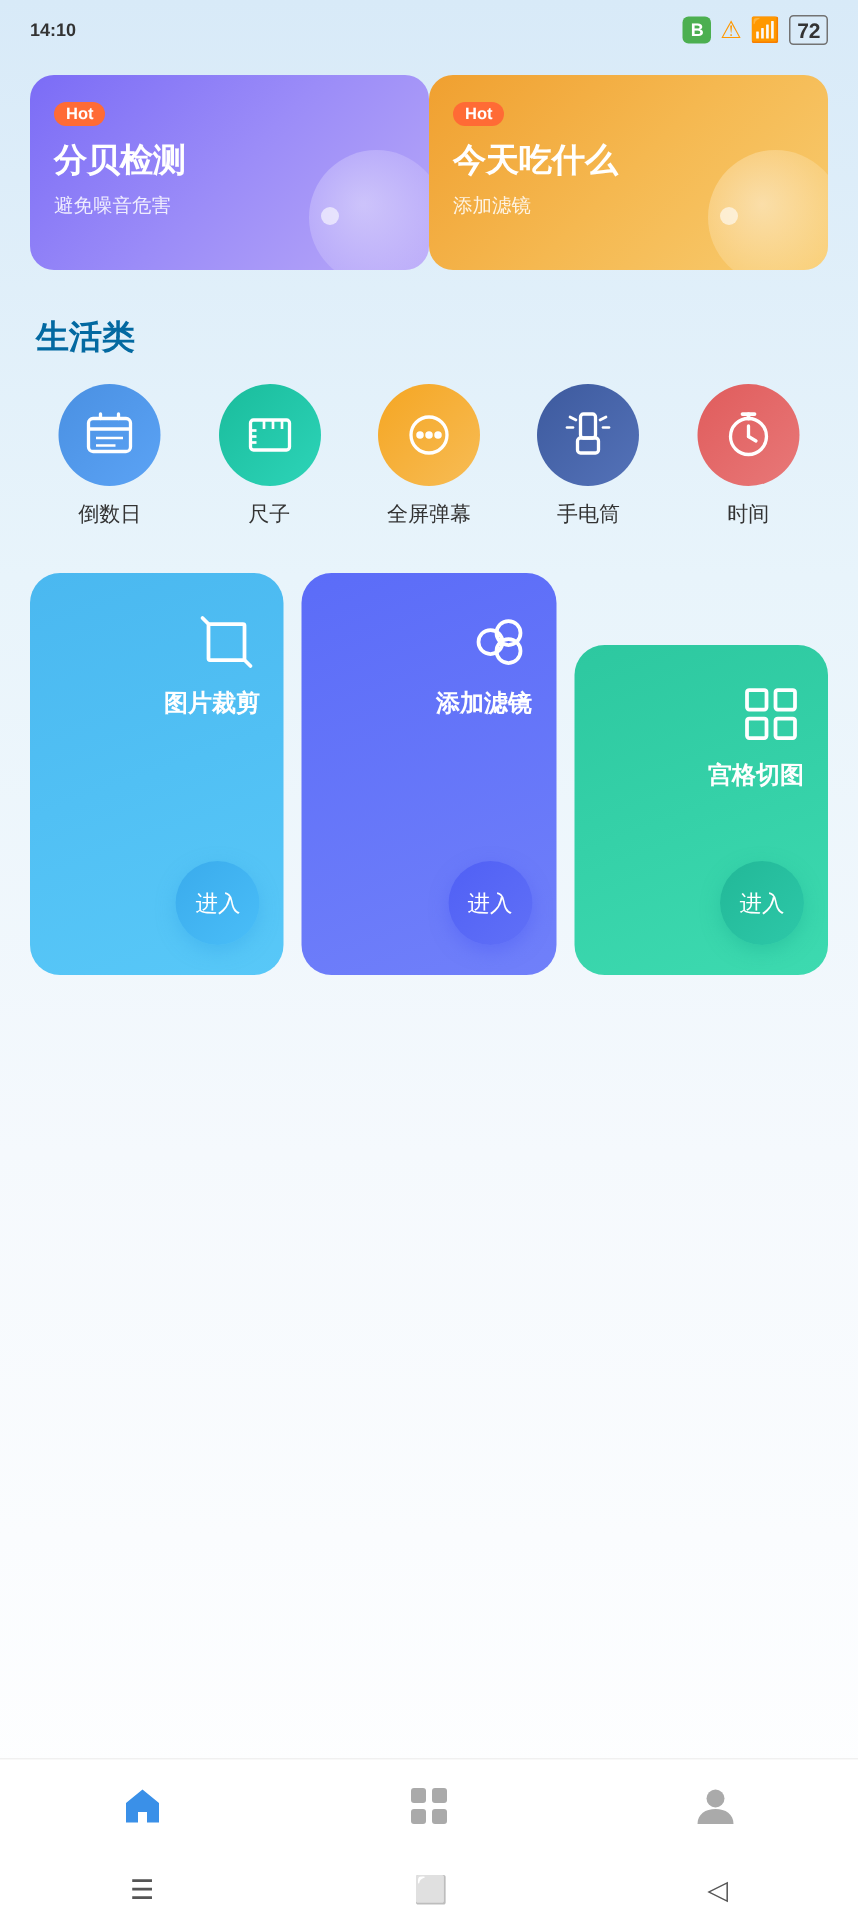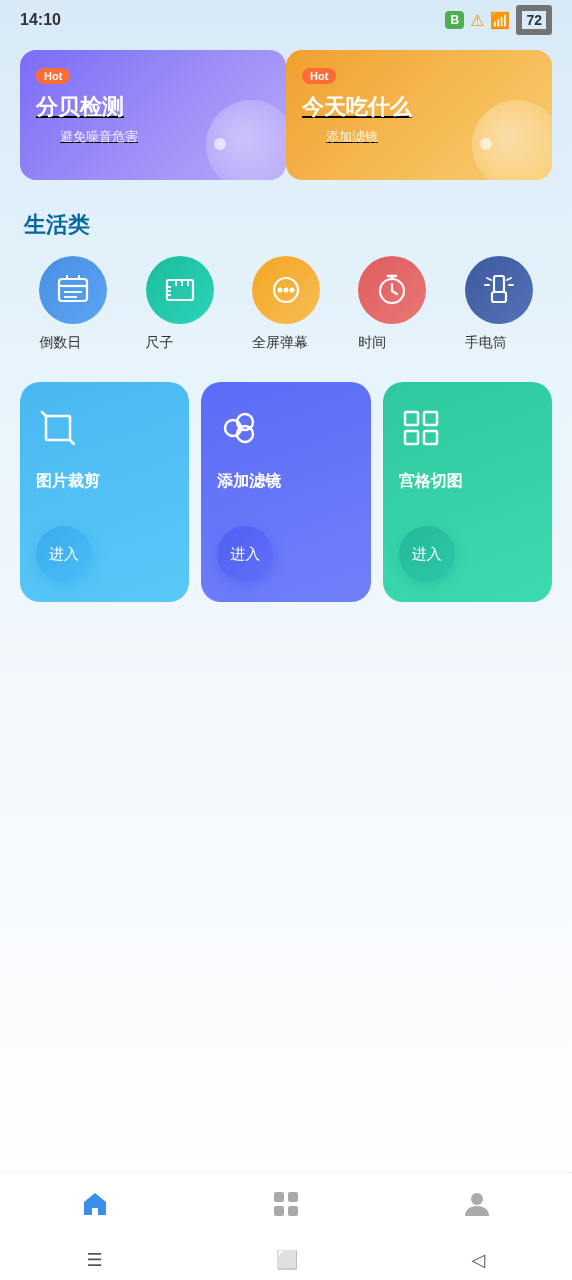--- a/index.html
+++ b/index.html
@@ -14,36 +14,35 @@
 
     
     .status-bar {
       display: flex;
       justify-content: space-between;
       align-items: center;
       padding: 8px 20px;
       height: 40px;
     }
     .status-time {
-      font-size: 16px;
+      font-size: 12px;
       font-weight: 600;
       color: #333;
     }
     .status-icons {
       display: flex;
       align-items: center;
       gap: 6px;
     }
 
     
     .banner-section {
       display: flex;
       gap: 0;
       padding: 10px 20px 20px 20px;
-      text-decoration: underline;
     }
     .banner-card {
       flex: 1;
       border-radius: 16px;
       padding: 16px;
       height: 130px;
       position: relative;
       overflow: hidden;
       cursor: pointer;
     }
@@ -65,21 +64,20 @@
     }
     .banner-title {
       font-size: 22px;
       font-weight: 700;
       color: white;
       margin-bottom: 6px;
     }
     .banner-subtitle {
       font-size: 13px;
       color: rgba(255,255,255,0.85);
-      margin-left: 24px;
     }
     .banner-orb {
       position: absolute;
       right: -10px;
       bottom: -10px;
       width: 90px;
       height: 90px;
       border-radius: 50%;
       opacity: 0.5;
     }
@@ -109,20 +107,21 @@
 
     
     .icons-row {
       display: flex;
       justify-content: space-around;
       padding: 0 20px 30px 20px;
     }
     .icon-item {
       display: flex;
       flex-direction: column;
+      align-items: center;
       gap: 10px;
       cursor: pointer;
     }
     .icon-circle {
       width: 68px;
       height: 68px;
       border-radius: 50%;
       display: flex;
       align-items: center;
       justify-content: center;
@@ -144,29 +143,29 @@
       display: flex;
       gap: 12px;
       padding: 0 20px 30px 20px;
     }
     .feature-card {
       flex: 1;
       border-radius: 20px;
       padding: 24px 16px 20px 16px;
       display: flex;
       flex-direction: column;
-      align-items: flex-start;
-      gap: 12px;
+      align-items: flex-end;
+      gap: 0;
       min-height: 220px;
       position: relative;
       cursor: pointer;
     }
     .feature-card.sky { background: linear-gradient(160deg, #4ab8f0 0%, #58c8f8 100%); }
     .feature-card.indigo { background: linear-gradient(160deg, #5b6cf8 0%, #7080fa 100%); }
-    .feature-card.green { background: linear-gradient(160deg, #2dc8a0 0%, #3ddab0 100%); }
+    .feature-card.green { background: linear-gradient(160deg, #2dc8a0 0%, #3ddab0 100%); margin-top: 48px; }
     .feature-icon {
       font-size: 36px;
       color: white;
     }
     .feature-icon svg {
       width: 44px;
       height: 44px;
       fill: none;
       stroke: white;
       stroke-width: 2.5;
@@ -249,21 +248,21 @@
   <div class="status-bar">
     <span class="status-time">14:10</span>
     <div class="status-icons">
 
       <span style="background:#4caf50;color:white;font-size:12px;padding:2px 5px;border-radius:4px;font-weight:700;">B</span>
 
       <span style="color:#ff9800;font-size:16px;">⚠</span>
 
       <span style="font-size:16px;">📶</span>
 
-      <span style="font-size:14px;border:6px solid #737373;border-radius:3px;padding:1px 4px;font-weight:600;color:#333;">72</span>
+      <span style="font-size:14px;border:1px solid #737373;border-radius:3px;padding:1px 4px;font-weight:600;color:#333;">72</span>
     </div>
   </div>
 
   <div class="banner-section">
 
     <div class="banner-card purple">
       <div class="hot-badge">Hot</div>
       <div class="banner-title">分贝检测</div>
       <div class="banner-subtitle">避免噪音危害</div>
       <div class="banner-orb"></div>
@@ -319,44 +318,44 @@
             <circle cx="18" cy="18" r="12" stroke="white" stroke-width="2.2" fill="none"></circle>
             <circle cx="12" cy="18" r="2.5" fill="white"></circle>
             <circle cx="18" cy="18" r="2.5" fill="white"></circle>
             <circle cx="24" cy="18" r="2.5" fill="white"></circle>
           </svg>
         </div>
         <span class="icon-label">全屏弹幕</span>
       </div>
 
       <div class="icon-item">
-        <div class="icon-circle red">
-          <svg width="36" height="36" viewBox="0 0 36 36" fill="none">
-            <circle cx="18" cy="19" r="12" stroke="white" stroke-width="2.2" fill="none"></circle>
-            <line x1="18" y1="19" x2="18" y2="12" stroke="white" stroke-width="2.2" stroke-linecap="round"></line>
-            <line x1="18" y1="19" x2="23" y2="22" stroke="white" stroke-width="2.2" stroke-linecap="round"></line>
-            <line x1="14" y1="4" x2="22" y2="4" stroke="white" stroke-width="2.5" stroke-linecap="round"></line>
-            <line x1="18" y1="4" x2="18" y2="7" stroke="white" stroke-width="2.5" stroke-linecap="round"></line>
-          </svg>
-        </div>
-        <span class="icon-label">时间</span>
-      </div>
-
-      <div class="icon-item">
         <div class="icon-circle navy">
           <svg width="36" height="36" viewBox="0 0 36 36" fill="none">
             <rect x="13" y="4" width="10" height="16" rx="2" stroke="white" stroke-width="2.2" fill="none"></rect>
             <rect x="11" y="20" width="14" height="10" rx="2" stroke="white" stroke-width="2.2" fill="none"></rect>
             <line x1="10" y1="8" x2="6" y2="6" stroke="white" stroke-width="1.8" stroke-linecap="round"></line>
             <line x1="26" y1="8" x2="30" y2="6" stroke="white" stroke-width="1.8" stroke-linecap="round"></line>
             <line x1="8" y1="13" x2="4" y2="13" stroke="white" stroke-width="1.8" stroke-linecap="round"></line>
             <line x1="28" y1="13" x2="32" y2="13" stroke="white" stroke-width="1.8" stroke-linecap="round"></line>
           </svg>
         </div>
         <span class="icon-label">手电筒</span>
+      </div>
+
+      <div class="icon-item">
+        <div class="icon-circle red">
+          <svg width="36" height="36" viewBox="0 0 36 36" fill="none">
+            <circle cx="18" cy="19" r="12" stroke="white" stroke-width="2.2" fill="none"></circle>
+            <line x1="18" y1="19" x2="18" y2="12" stroke="white" stroke-width="2.2" stroke-linecap="round"></line>
+            <line x1="18" y1="19" x2="23" y2="22" stroke="white" stroke-width="2.2" stroke-linecap="round"></line>
+            <line x1="14" y1="4" x2="22" y2="4" stroke="white" stroke-width="2.5" stroke-linecap="round"></line>
+            <line x1="18" y1="4" x2="18" y2="7" stroke="white" stroke-width="2.5" stroke-linecap="round"></line>
+          </svg>
+        </div>
+        <span class="icon-label">时间</span>
       </div>
     </div>
   </div>
 
   <div>
     <div class="cards-row">
 
       <div class="feature-card sky">
         <div class="feature-icon">
           <svg viewBox="0 0 44 44">

